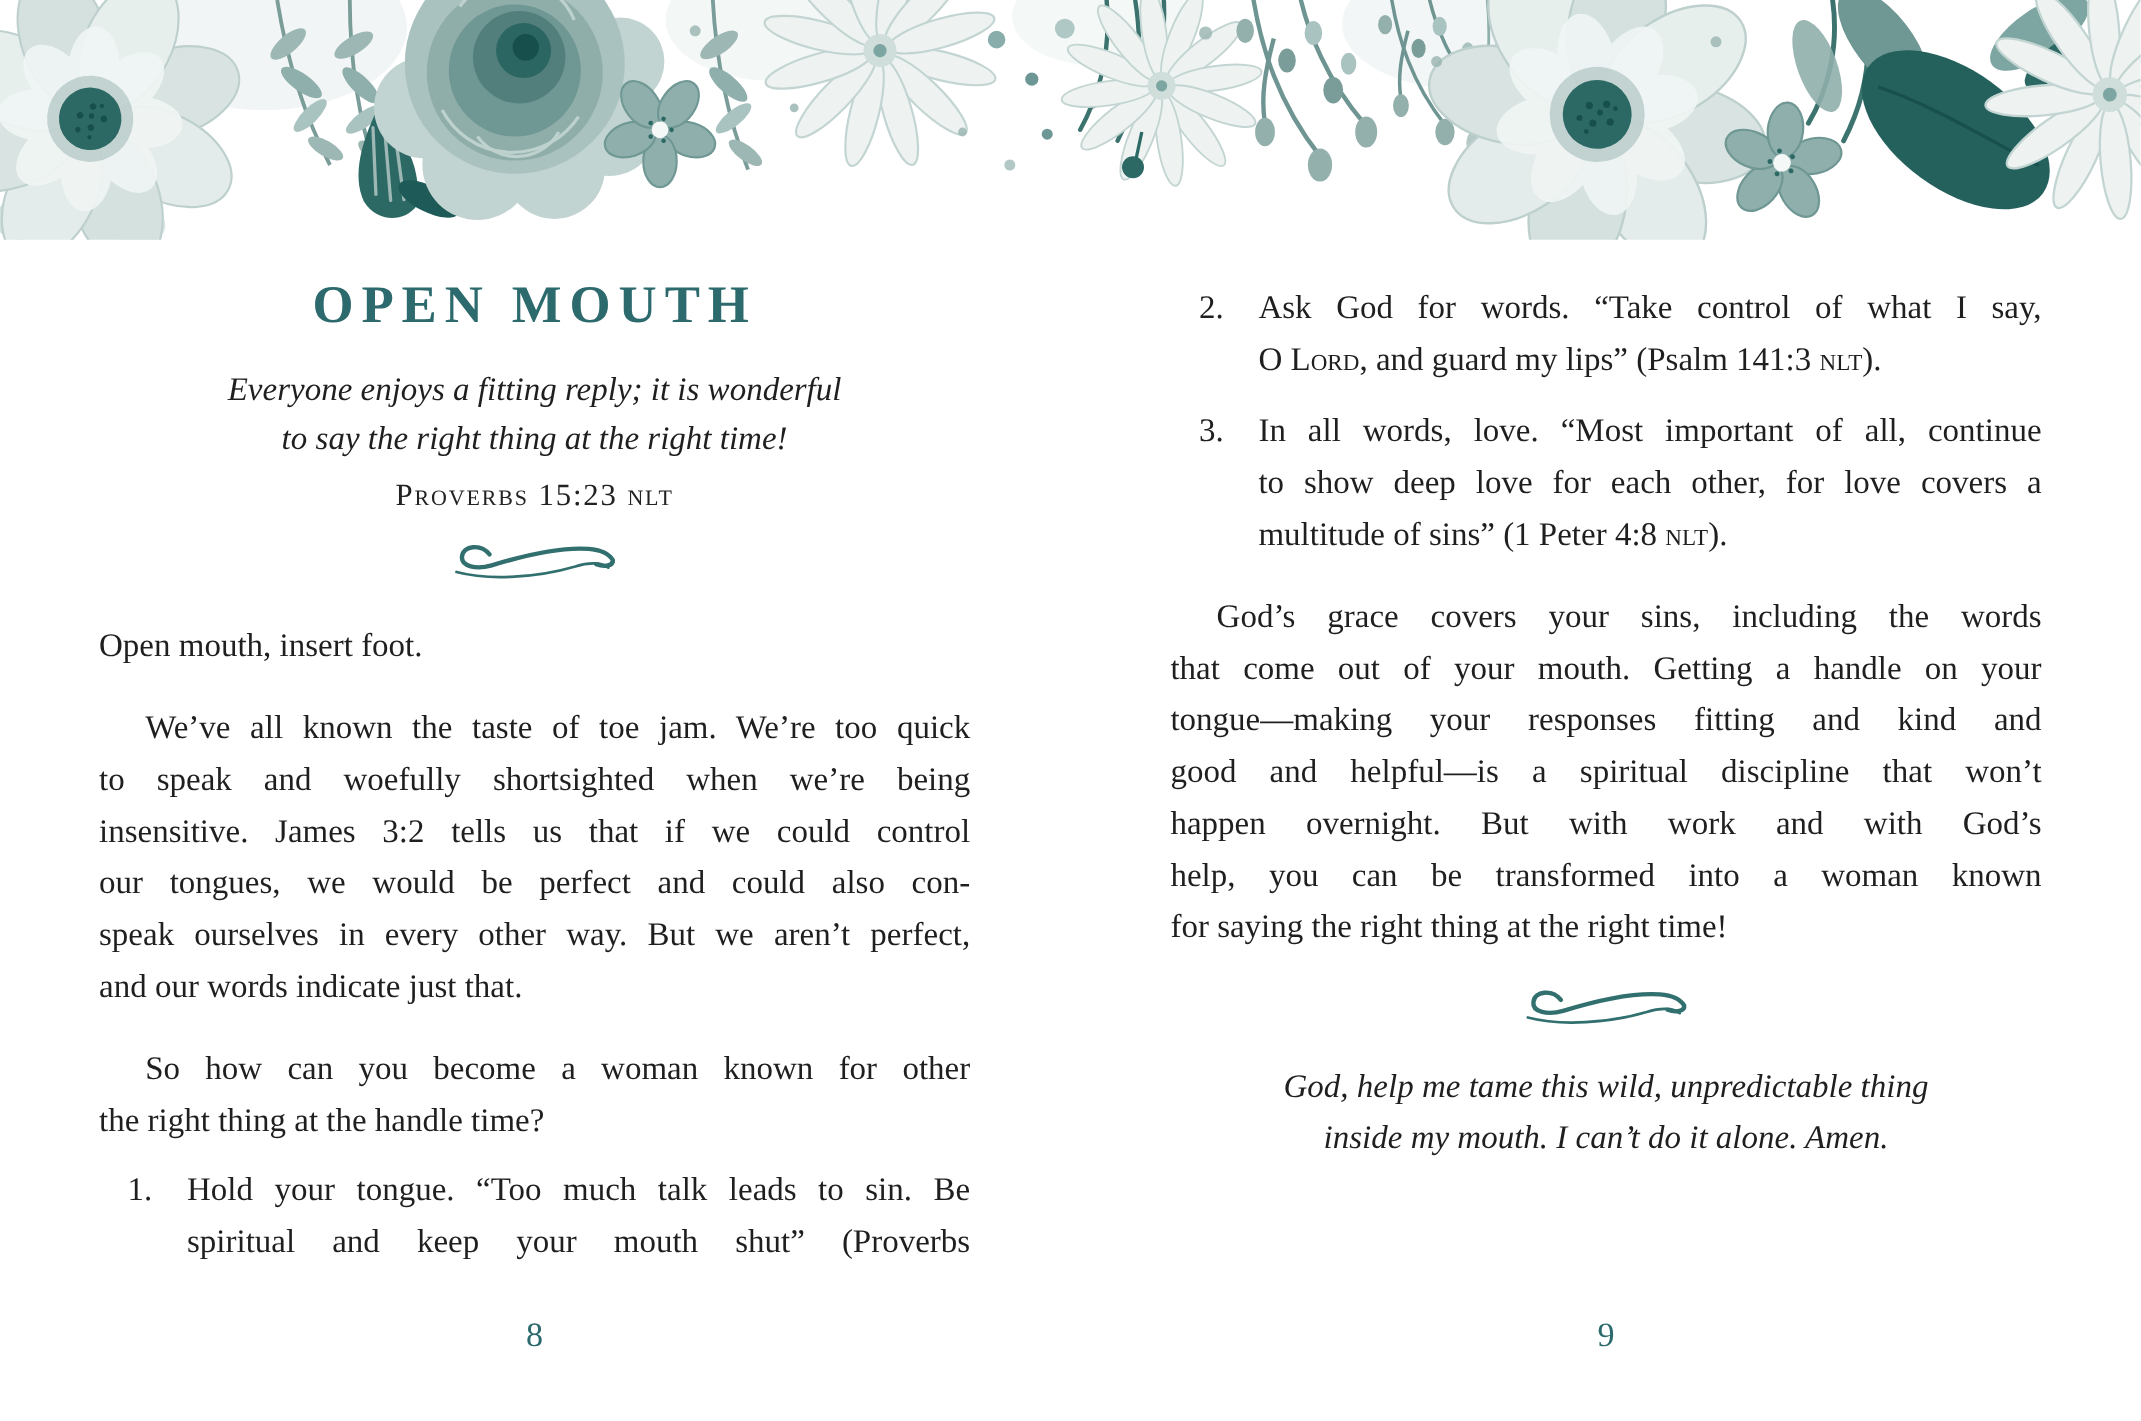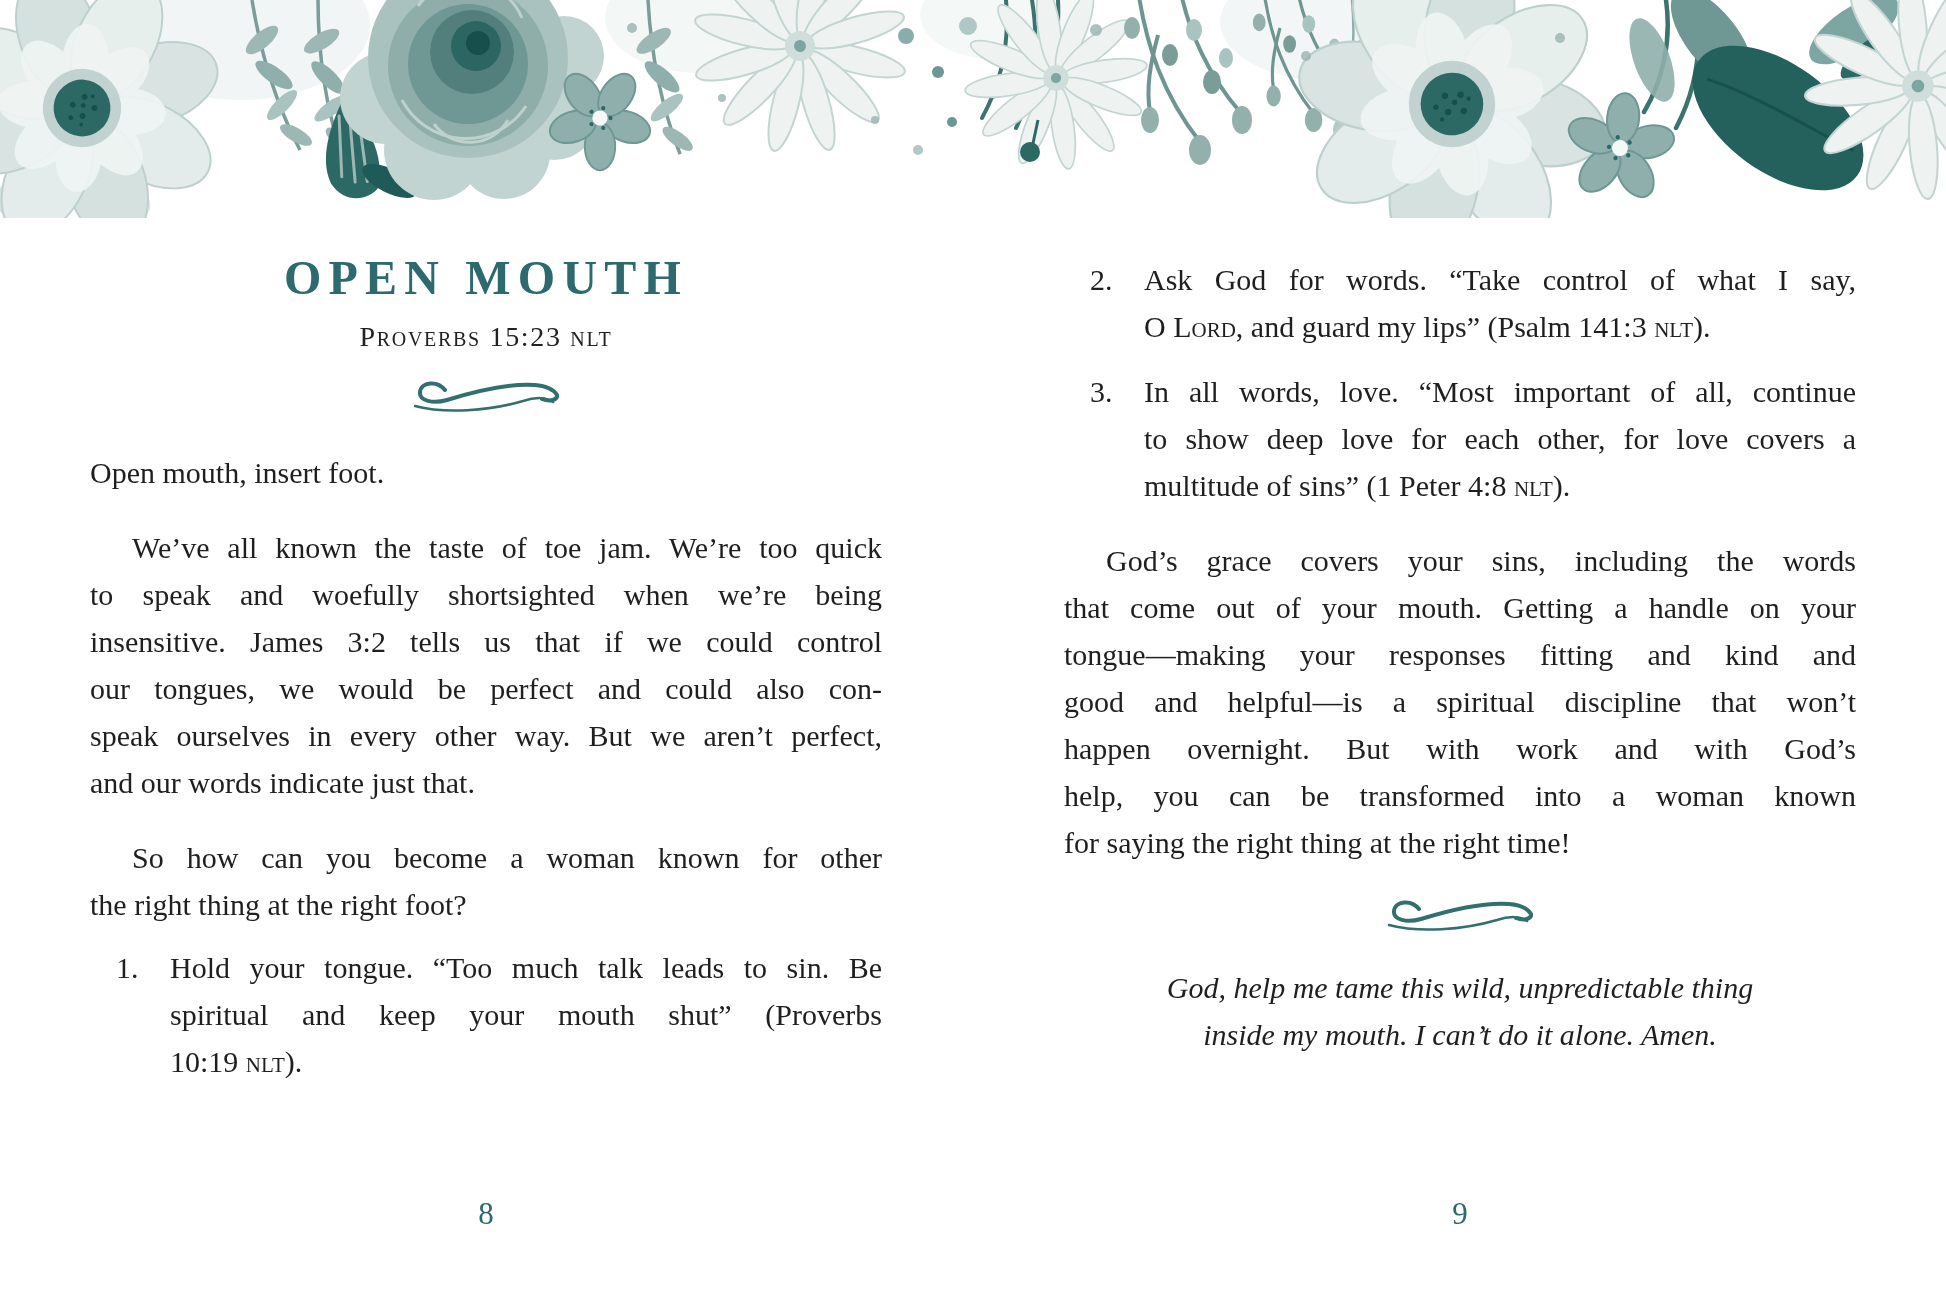--- a/index.html
+++ b/index.html
@@ -277,20 +277,24 @@
       <circle cx="1096" cy="30" r="6"></circle>
     <circle cx="1306" cy="56" r="5"></circle>
       <circle cx="1560" cy="38" r="5"></circle>
       <circle cx="875" cy="120" r="4"></circle>
   </g>
 </svg>
 
 <div class="col col-l">
   <h1 class="title">OPEN MOUTH</h1>
 
+  <div class="epigraph">
+      <div class="tl"><span>Everyone enjoys a fitting reply; it is wonderful</span></div>
+      <div class="tl"><span>to say the right thing at the right time!</span></div>
+    </div>
 
   <div class="reference">Proverbs 15:23 nlt</div>
 
   <div class="flourish">
     <svg viewBox="0 0 150 44" width="150" height="44">
       <path d="M34,15 C26,5 10,7 9,17 C8,26 22,29 36,25 C62,17 96,8 124,10 C136,11 143,15 146,20 C147,25 139,27 131,24" fill="none" stroke="#31706f" stroke-width="4" stroke-linecap="round"></path>
       <path d="M4,31 C34,39 78,36 112,26 C124,22 136,22 142,27" fill="none" stroke="#31706f" stroke-width="2.5" stroke-linecap="round"></path>
     </svg>
   </div>
 
@@ -301,29 +305,28 @@
     <div class="para just ind">
         <div class="tl just"><span>We’ve all known the taste of toe jam. We’re too quick</span></div>
         <div class="tl just"><span>to speak and woefully shortsighted when we’re being</span></div>
         <div class="tl just"><span>insensitive. James 3:2 tells us that if we could control</span></div>
         <div class="tl just"><span>our tongues, we would be perfect and could also con-</span></div>
         <div class="tl just"><span>speak ourselves in every other way. But we aren’t perfect,</span></div>
         <div class="tl"><span>and our words indicate just that.</span></div>
       </div>
     <div class="para just ind">
         <div class="tl just"><span>So how can you become a woman known for other</span></div>
-        <div class="tl"><span>the right thing at the right foot?</span></div>
+        <div class="tl"><span>the right thing at the handle time?</span></div>
       </div>
 
     <div class="li">
       <div class="num">1.</div>
       <div class="li-body just">
           <div class="tl just"><span>Hold your tongue. “Too much talk leads to sin. Be</span></div>
           <div class="tl just"><span>spiritual and keep your mouth shut” (Proverbs</span></div>
-          <div class="tl"><span>10:19 </span><span class="sc">nlt</span><span>).</span></div>
         </div>
     </div>
   </div>
 </div>
 
 <div class="col col-r">
   <div class="rbody">
     <div class="li">
       <div class="num">2.</div>
       <div class="li-body just">

